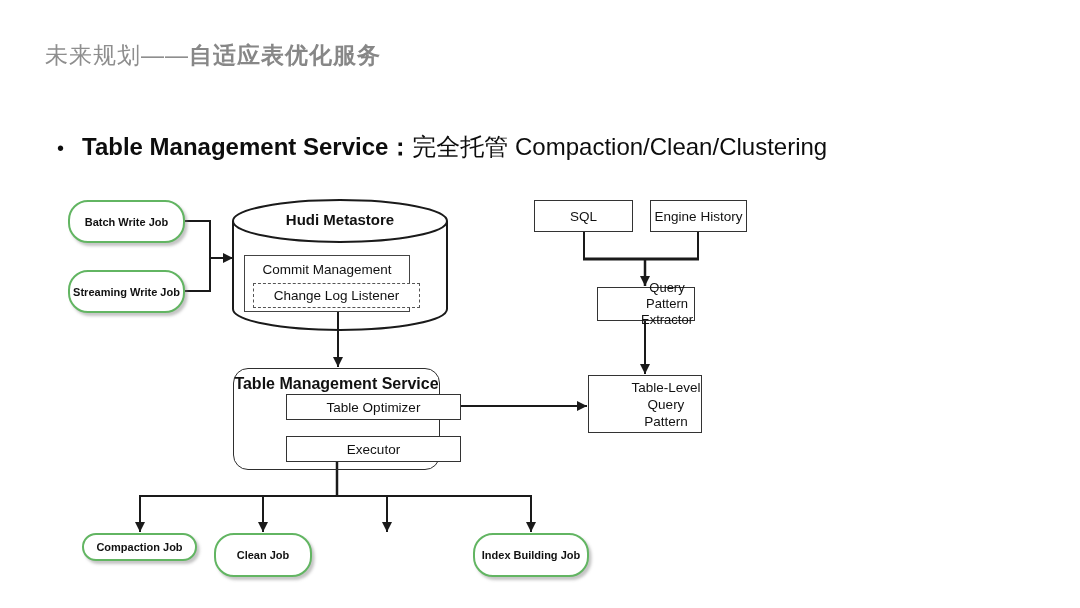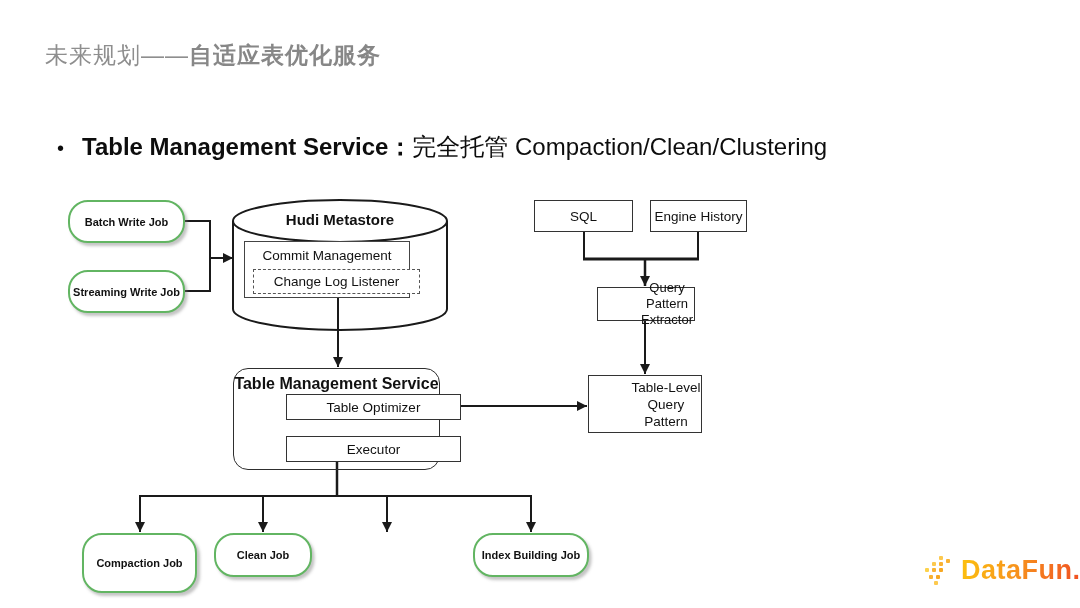--- a/index.html
+++ b/index.html
@@ -99,21 +99,21 @@
     <div class="node job" style="left:68px;top:200px;width:117px;height:43px">
       <span>Batch Write Job</span>
     </div>
     <div class="node job" style="left:68px;top:270px;width:117px;height:43px">
       <span>Streaming Write Job</span>
     </div>
 
     <div class="node cyl-label" style="left:233px;top:203px;width:214px;height:32px">
       <span>Hudi Metastore</span>
     </div>
-    <div class="node commit-box" style="left:244px;top:241px;width:166px;height:57px">
+    <div class="node commit-box" style="left:244px;top:255px;width:166px;height:57px">
       <div class="commit-label">Commit Management</div>
       <div class="dashed-box">
         <span>Change Log Listener</span>
       </div>
     </div>
 
     <div class="node plain" style="left:534px;top:200px;width:99px;height:32px">
       <span>SQL</span>
     </div>
     <div class="node plain" style="left:650px;top:200px;width:97px;height:32px">
@@ -130,42 +130,25 @@
       </div>
       <div class="tms-inner" style="top:67px">
         <span>Executor</span>
       </div>
     </div>
 
     <div class="node plain twoline" style="left:588px;top:375px;width:114px;height:58px;font-size:13.5px;line-height:17px">
       <span>Table-Level Query Pattern</span>
     </div>
 
-    <div class="node job" style="left:82px;top:533px;width:115px;height:60px">
+    <div class="node job" style="left:82px;top:533px;width:115px;height:28px">
       <span>Compaction Job</span>
     </div>
     <div class="node job" style="left:214px;top:533px;width:98px;height:44px">
       <span>Clean Job</span>
     </div>
     <div class="node job" style="left:473px;top:533px;width:116px;height:44px">
       <span>Index Building Job</span>
     </div>
   </div>
 
-  <div class="logo">
-    <svg width="34" height="40" viewBox="0 0 34 40">
-      <g fill="#f9b233">
-        <rect x="14" y="6" width="4" height="4" rx="1" fill="#fcc94f"></rect>
-        <rect x="21" y="9" width="4" height="4" rx="1" fill="#f9b233"></rect>
-        <rect x="7" y="12" width="4" height="4" rx="1" fill="#fcc94f"></rect>
-        <rect x="14" y="12" width="4" height="4" rx="1" fill="#f9b233"></rect>
-        <rect x="0" y="18" width="4" height="4" rx="1" fill="#fcd24c"></rect>
-        <rect x="7" y="18" width="4" height="4" rx="1" fill="#f9b233"></rect>
-        <rect x="14" y="18" width="4" height="4" rx="1" fill="#f7a823"></rect>
-        <rect x="4" y="25" width="4" height="4" rx="1" fill="#f9b233"></rect>
-        <rect x="11" y="25" width="4" height="4" rx="1" fill="#f7a823"></rect>
-        <rect x="9" y="31" width="4" height="4" rx="1" fill="#fcc94f"></rect>
-      </g>
-    </svg>
-    <span class="logo-text">DataFun.</span>
-  </div>
 
 </div>
 
 </body></html>

